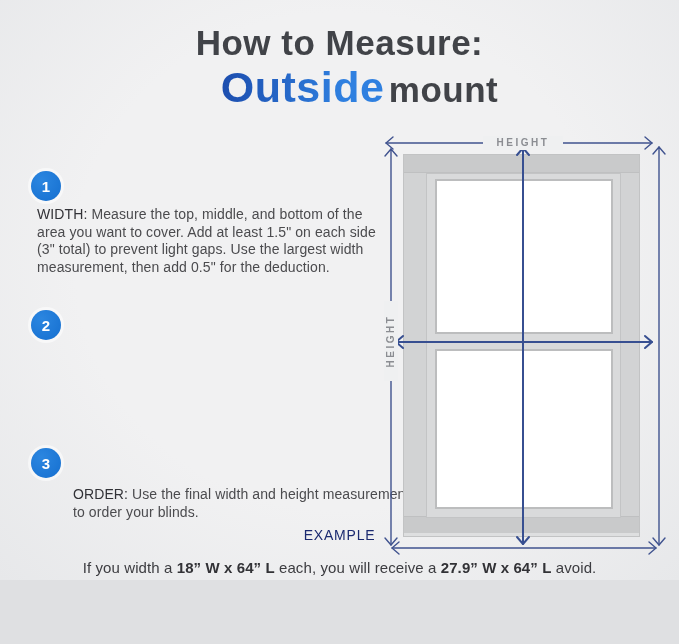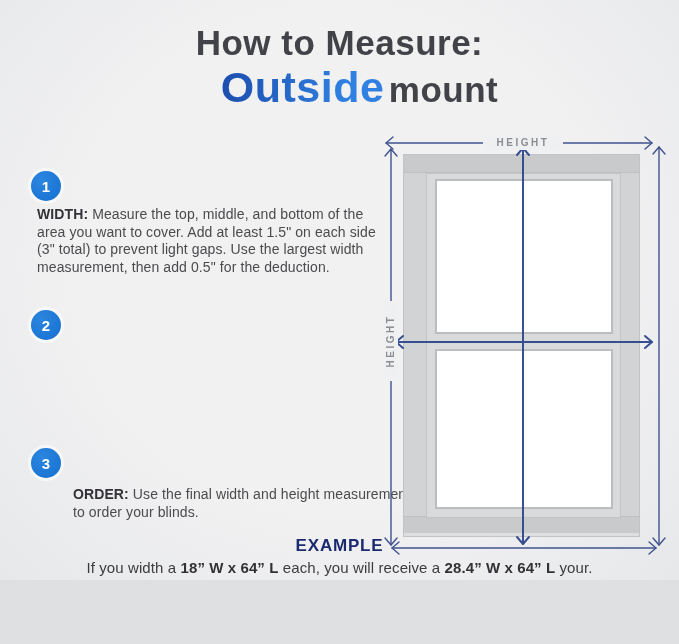--- a/index.html
+++ b/index.html
@@ -34,21 +34,21 @@
     box-shadow:0 0 0 3px rgba(255,255,255,.55);
     color:#ffffff; font-size:15px; font-weight:700;
     display:flex; align-items:center; justify-content:center;
   }
   .badge-1{ top:171px; } .badge-2{ top:310px; } .badge-3{ top:448px; }
   .step-text{
     position:absolute; left:37px; width:345px;
     font-size:14px; line-height:17.5px; color:#4b4b4e; letter-spacing:.1px;
   }
   .text-1{ top:206px; } .text-2{ top:346px; } .text-3{ top:486px;margin-left:36px; }
-  .step-lead{ font-weight:700; color:#323237; }
+  .step-lead{ font-weight:400; color:#323237; }
 
   
   .diagram{ position:absolute; left:378px; top:128px; width:292px; height:432px; }
   .win-frame{
     position:absolute; left:25px; top:26px; width:237px; height:383px;
     background:#d2d3d4; border:1px solid #c2c3c4;
   }
   .win-head{
     position:absolute; left:0; top:0; width:100%; height:18px;
     background:#c9cacb; border-bottom:1px solid #bfc0c1;
@@ -73,21 +73,21 @@
     position:absolute; z-index:4; text-align:center;
     font-size:10px; font-weight:700; letter-spacing:2.5px;
     color:#8b8d92; background:#eff0f1; padding:0 2px; line-height:14px;
   }
   .width-label{ left:105px; top:8px; width:80px; }
   .height-label{ left:-27px; top:206px; width:80px; transform:rotate(-90deg); }
 
   
   .example{ position:absolute; left:0; bottom:4px; width:100%; text-align:center; }
   .example-heading{
-    font-size:17px; font-weight:700; color:#1b2a70; letter-spacing:.8px; margin-bottom:3px;
+    font-size:14px; font-weight:400; color:#1b2a70; letter-spacing:.8px; margin-bottom:16px;
   }
   .example-line{ font-size:15px; color:#3c3c40; letter-spacing:.1px; }
   .example-bold{ font-weight:700; color:#323236; }
 </style>
 </head>
 <body>
 
 <div class="canvas">
 
   <div class="title">
@@ -160,17 +160,17 @@
       </g>
     </svg>
 
     <div class="dim-label width-label">HEIGHT</div>
     <div class="dim-label height-label">HEIGHT</div>
   </div>
 
   <div class="example">
     <div class="example-heading">EXAMPLE</div>
     <div class="example-line">
-      <span>If you width a </span><span class="example-bold">18” W x 64” L</span><span> each, you will receive a </span><span class="example-bold">28.4” W x 64” L</span><span> your.</span>
+      <span>If you width a </span><span class="example-bold">18” W x 64” L</span><span> each, you will receive a </span><span class="example-bold">27.9” W x 64” L</span><span> avoid.</span>
     </div>
   </div>
 
 </div>
 
 </body></html>

